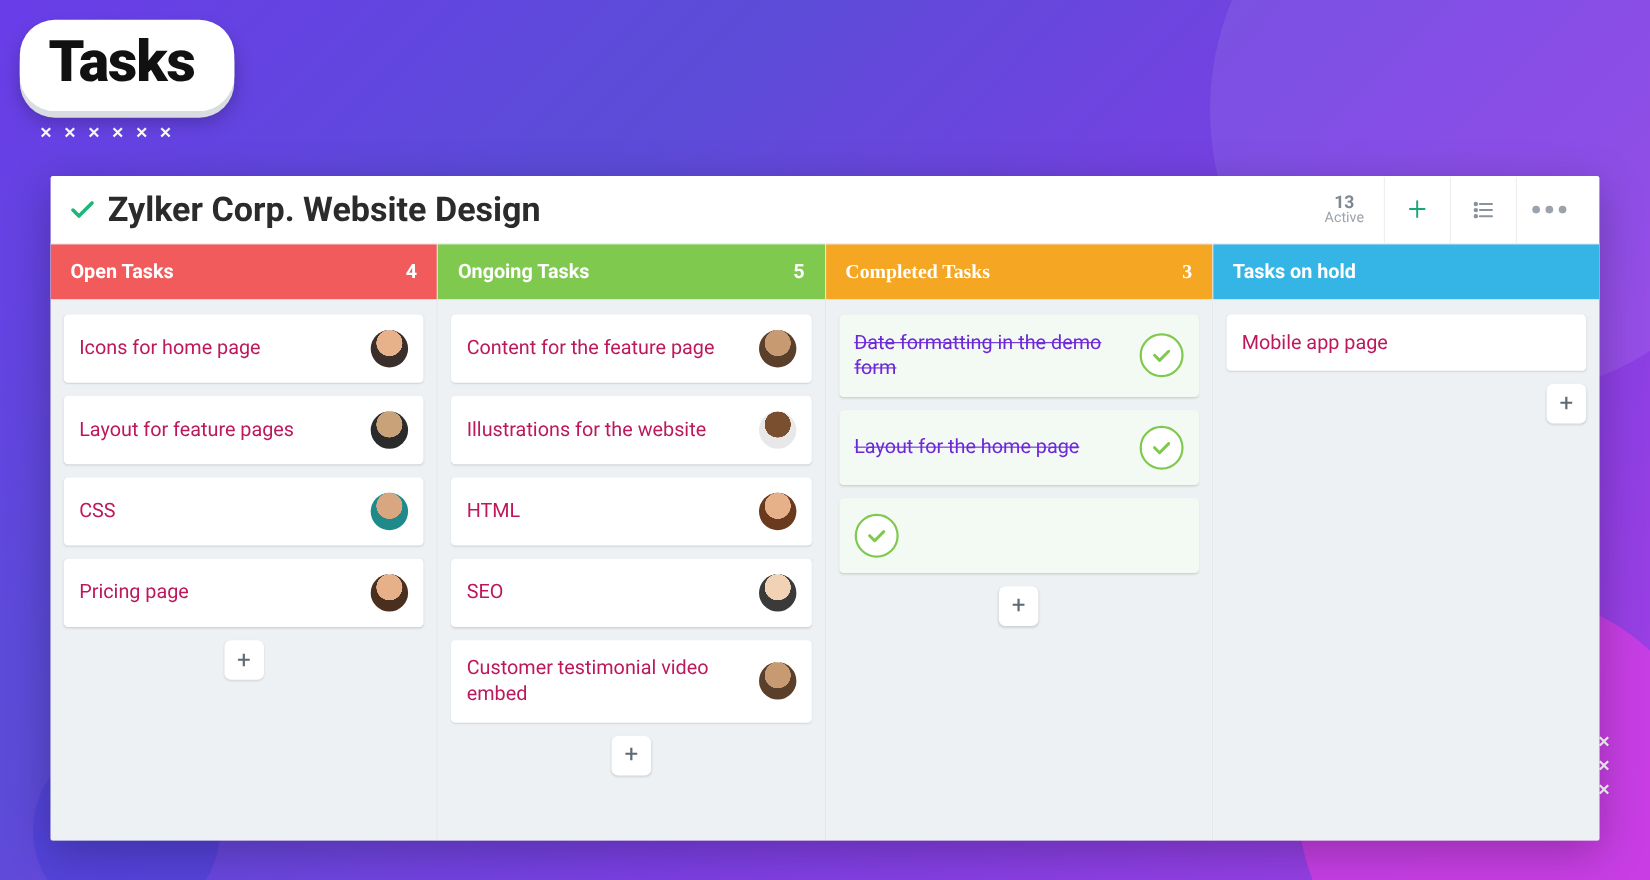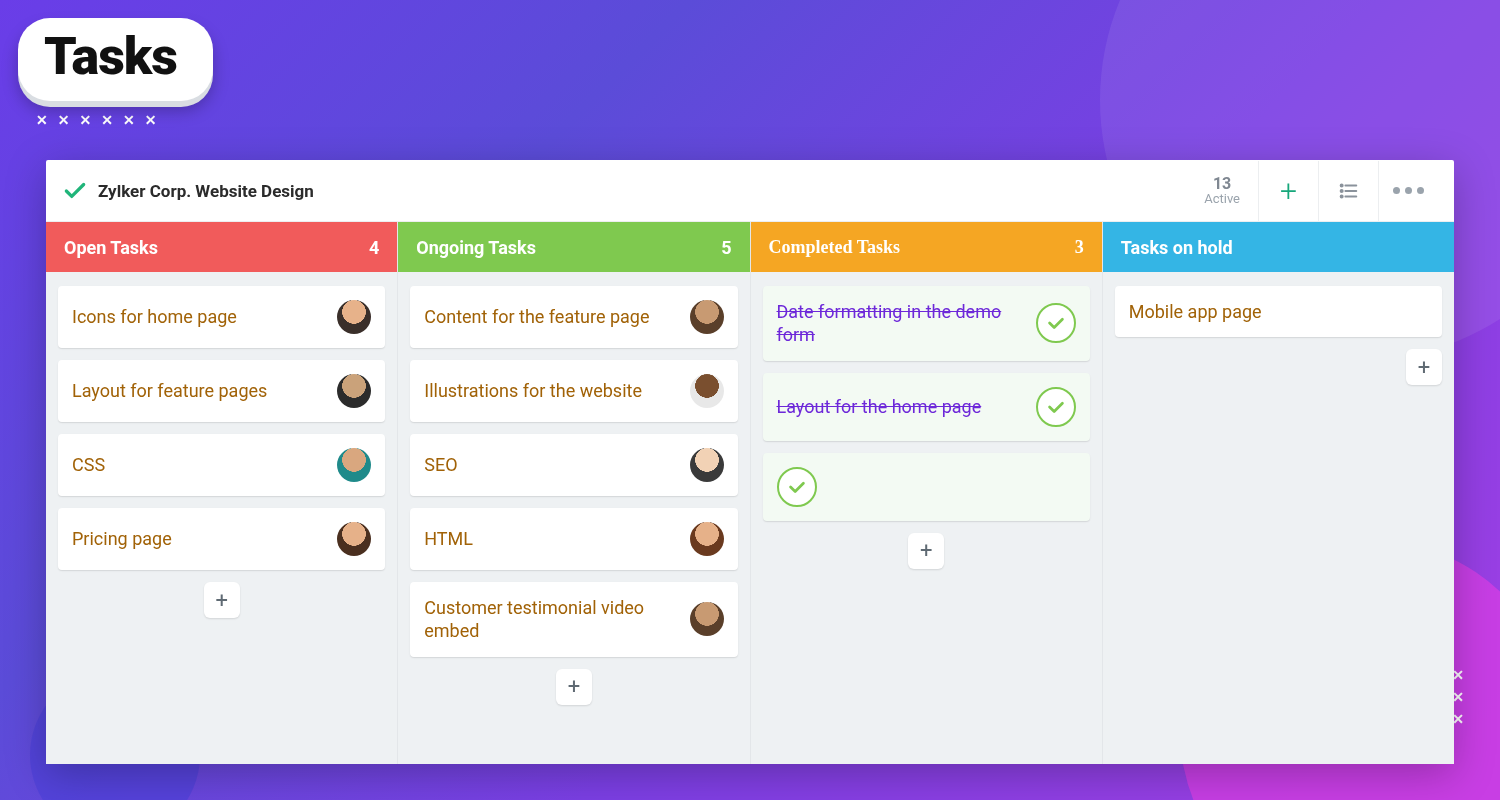--- a/index.html
+++ b/index.html
@@ -36,21 +36,21 @@
     display: flex; flex-direction: column;
     border-radius: 2px;
   }
   .board-header {
     display: flex; align-items: center;
     height: 62px; padding: 0 16px;
     border-bottom: 1px solid #eceef0;
   }
   .board-header .check-mark { color: #20b57a; margin-right: 10px; }
   .board-header .check-mark svg { width: 26px; height: 26px; display: block; }
-  .board-title { font-size: 17px; font-weight: 700; color: #2b2b2b; flex: none; }
+  .board-title { font-size: 31px; font-weight: 700; color: #2b2b2b; flex: none; }
   .header-spacer { flex: 1; }
   .active-count { text-align: center; color: #9aa3ac; padding: 0 18px; line-height: 1.1; }
   .active-count .num { font-size: 16px; font-weight: 700; color: #7f8791; }
   .active-count .lbl { font-size: 13px; }
   .header-btn {
     width: 60px; height: 60px; border-left: 1px solid #eceef0;
     display: flex; align-items: center; justify-content: center;
     color: #8a929b; cursor: pointer;
   }
   .header-btn.plus { color: #17a77b; font-size: 30px; font-weight: 300; }
@@ -70,21 +70,21 @@
   .col-header.orange { background: #f5a623; font-family: Liberation Serif, serif; }
   .col-header.blue   { background: #34b5e5; }
   .col-body { flex: 1; padding: 14px 12px; overflow-y: auto; }
   .card {
     background: #fff; border-radius: 4px;
     box-shadow: 0 1px 2px rgba(0,0,0,0.08), 0 1px 0 rgba(0,0,0,0.04);
     padding: 14px 14px; margin-bottom: 12px;
     display: flex; align-items: center; gap: 10px;
     cursor: pointer;
   }
-  .card .title { flex: 1; font-size: 18px; color: #a16207; line-height: 1.3; }
+  .card .title { flex: 1; font-size: 18px; color: #be185d; line-height: 1.3; }
   .card.completed .title { color: #6d28d9; text-decoration: line-through; }
   .card.completed { background: #f3faf3; }
   .avatar {
     width: 34px; height: 34px; border-radius: 50%;
     flex: none; display: inline-block;
     background: #ccc;
   }
   .avatar.a1 { background: radial-gradient(circle at 50% 35%, #e7b28a 0 42%, #3a2f2a 43% 100%); }
   .avatar.a2 { background: radial-gradient(circle at 50% 35%, #caa27a 0 42%, #2b2b2b 43% 100%); }
   .avatar.a3 { background: radial-gradient(circle at 50% 35%, #d9a77f 0 42%, #1f8a8a 43% 100%); }
@@ -196,26 +196,26 @@
         <div class="col-body">
           <div class="card">
             <div class="title">Content for the feature page</div>
             <span class="avatar a5"></span>
           </div>
           <div class="card">
             <div class="title">Illustrations for the website</div>
             <span class="avatar a6"></span>
           </div>
           <div class="card">
+            <div class="title">HTML</div>
+            <span class="avatar a8"></span>
+          </div>
+          <div class="card">
             <div class="title">SEO</div>
             <span class="avatar a7"></span>
-          </div>
-          <div class="card">
-            <div class="title">HTML</div>
-            <span class="avatar a8"></span>
           </div>
           <div class="card">
             <div class="title">Customer testimonial video embed</div>
             <span class="avatar a5"></span>
           </div>
           <div class="add-btn">
             <span>+</span>
           </div>
         </div>
       </div>

